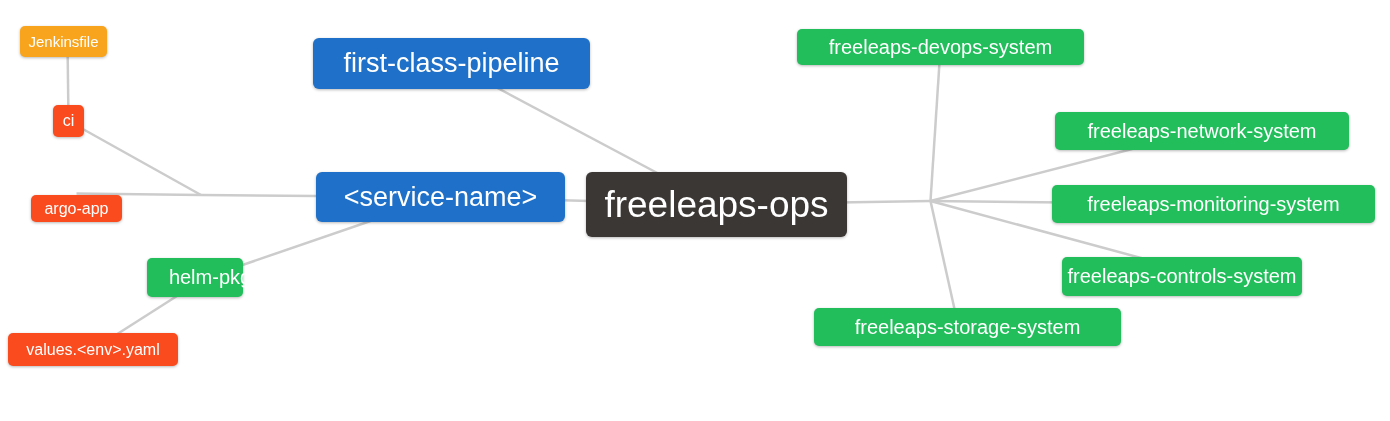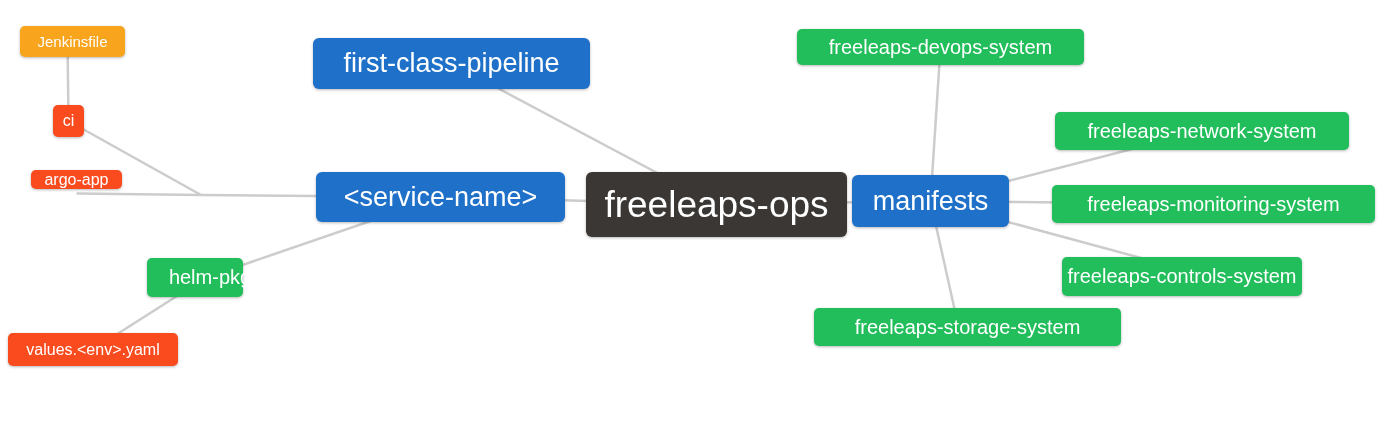--- a/index.html
+++ b/index.html
@@ -48,27 +48,26 @@
     <line x1="930.5" y1="201" x2="1202" y2="131"></line>
     <line x1="930.5" y1="201" x2="1213.5" y2="204"></line>
     <line x1="930.5" y1="201" x2="1209.5" y2="276.5"></line>
     <line x1="930.5" y1="201" x2="958.5" y2="327"></line>
   </svg>
 
   <div class="node lv-root" style="left:586px;top:172px;width:261px;height:65px;">freeleaps-ops</div>
 
   <div class="node lv-blue" style="left:316px;top:172px;width:249px;height:50px;">&lt;service-name&gt;</div>
   <div class="node lv-blue" style="left:313px;top:38px;width:277px;height:51px;">first-class-pipeline</div>
-  <div class="node lv-blue" style="left:852px;top:175px;width:157px;height:52px;">manifests</div>
 
   <div class="node lv-green" style="left:147px;top:258px;width:96px;height:39px;padding-left:30px;">helm-pkg</div>
 
   <div class="node lv-red" style="left:53px;top:105px;width:31px;height:32px;">ci</div>
-  <div class="node lv-red" style="left:31px;top:170px;width:91px;height:19px;">argo-app</div>
-  <div class="node lv-orange" style="left:20px;top:26px;width:105px;height:31px;">Jenkinsfile</div>
+  <div class="node lv-red" style="left:31px;top:195px;width:91px;height:27px;">argo-app</div>
+  <div class="node lv-orange" style="left:20px;top:26px;width:87px;height:31px;">Jenkinsfile</div>
   <div class="node lv-red" style="left:8px;top:333px;width:170px;height:33px;">values.&lt;env&gt;.yaml</div>
 
   <div class="node lv-green" style="left:797px;top:29px;width:287px;height:36px;">freeleaps-devops-system</div>
   <div class="node lv-green" style="left:1055px;top:112px;width:294px;height:38px;">freeleaps-network-system</div>
   <div class="node lv-green" style="left:1052px;top:185px;width:323px;height:38px;">freeleaps-monitoring-system</div>
   <div class="node lv-green" style="left:1062px;top:257px;width:240px;height:39px;">freeleaps-controls-system</div>
   <div class="node lv-green" style="left:814px;top:308px;width:307px;height:38px;">freeleaps-storage-system</div>
 
 </div>
 

